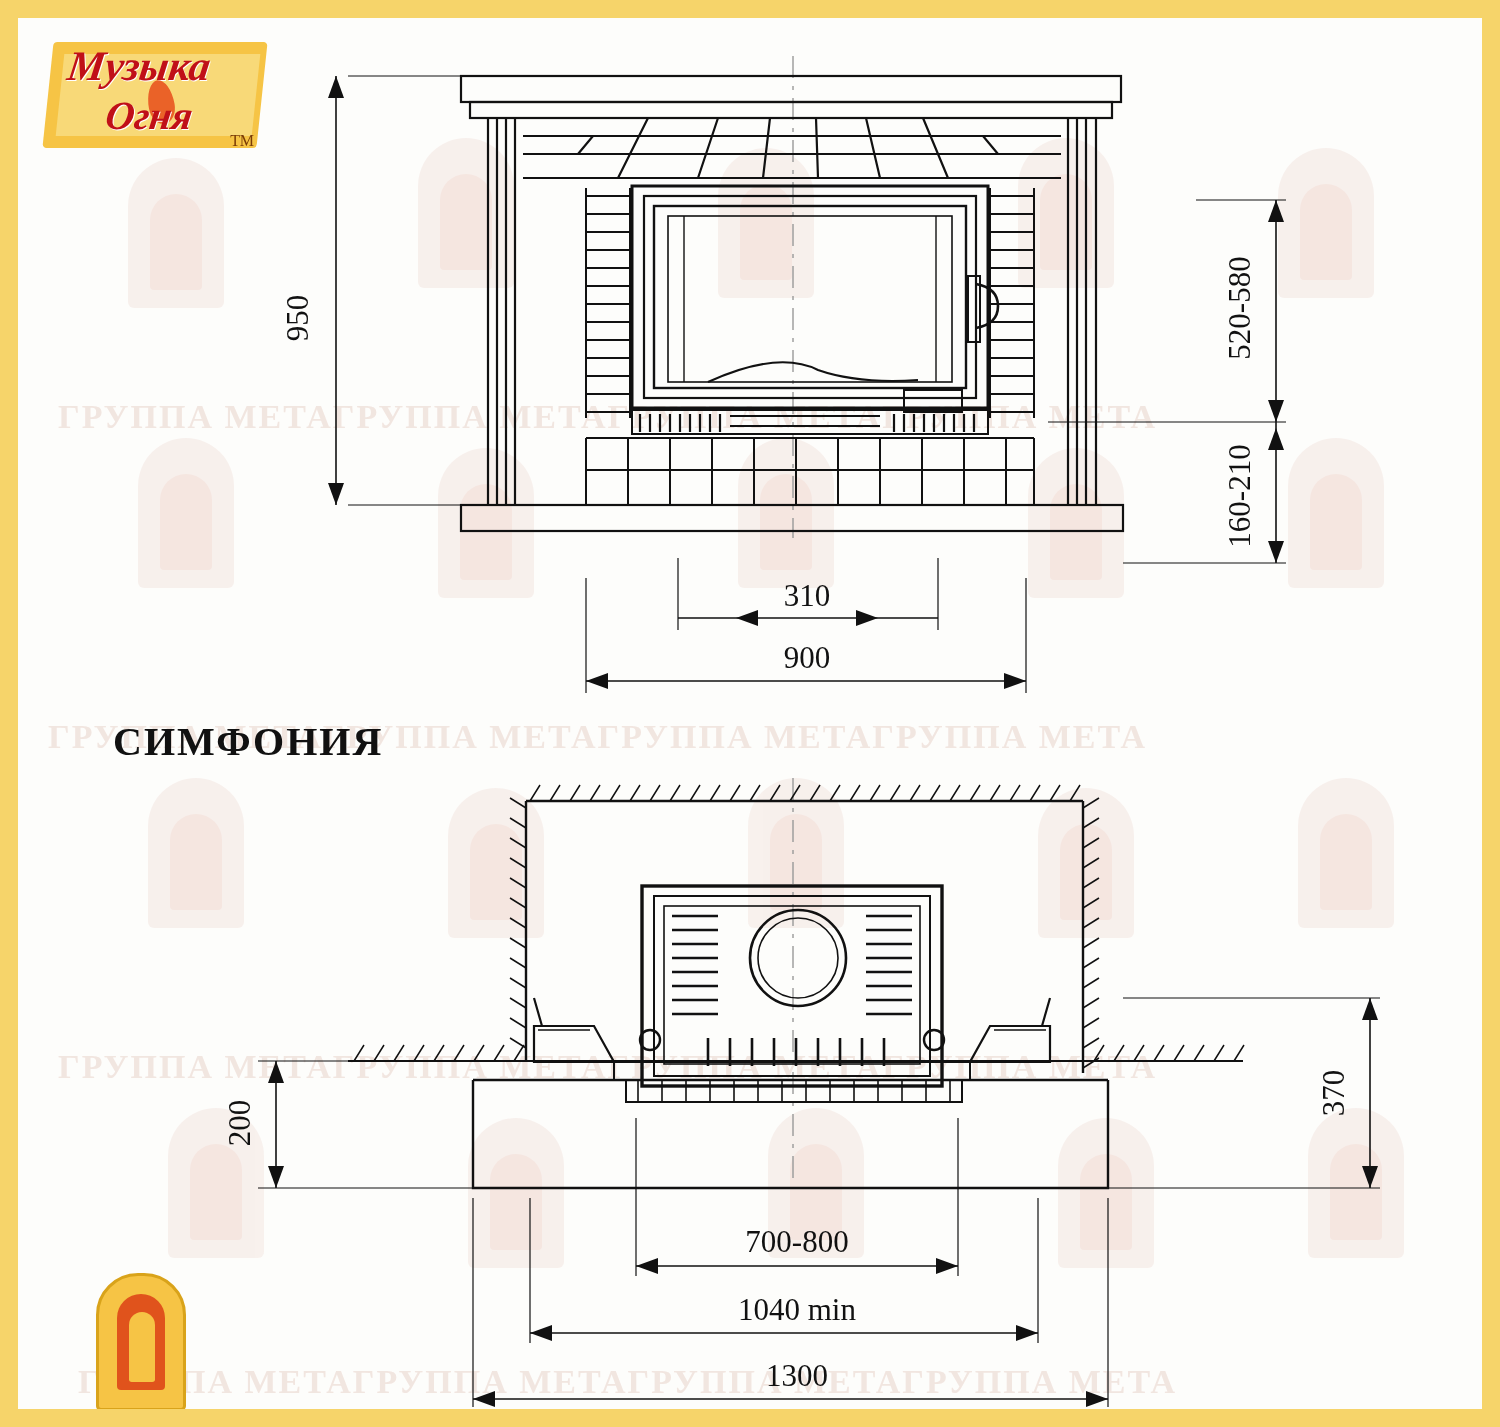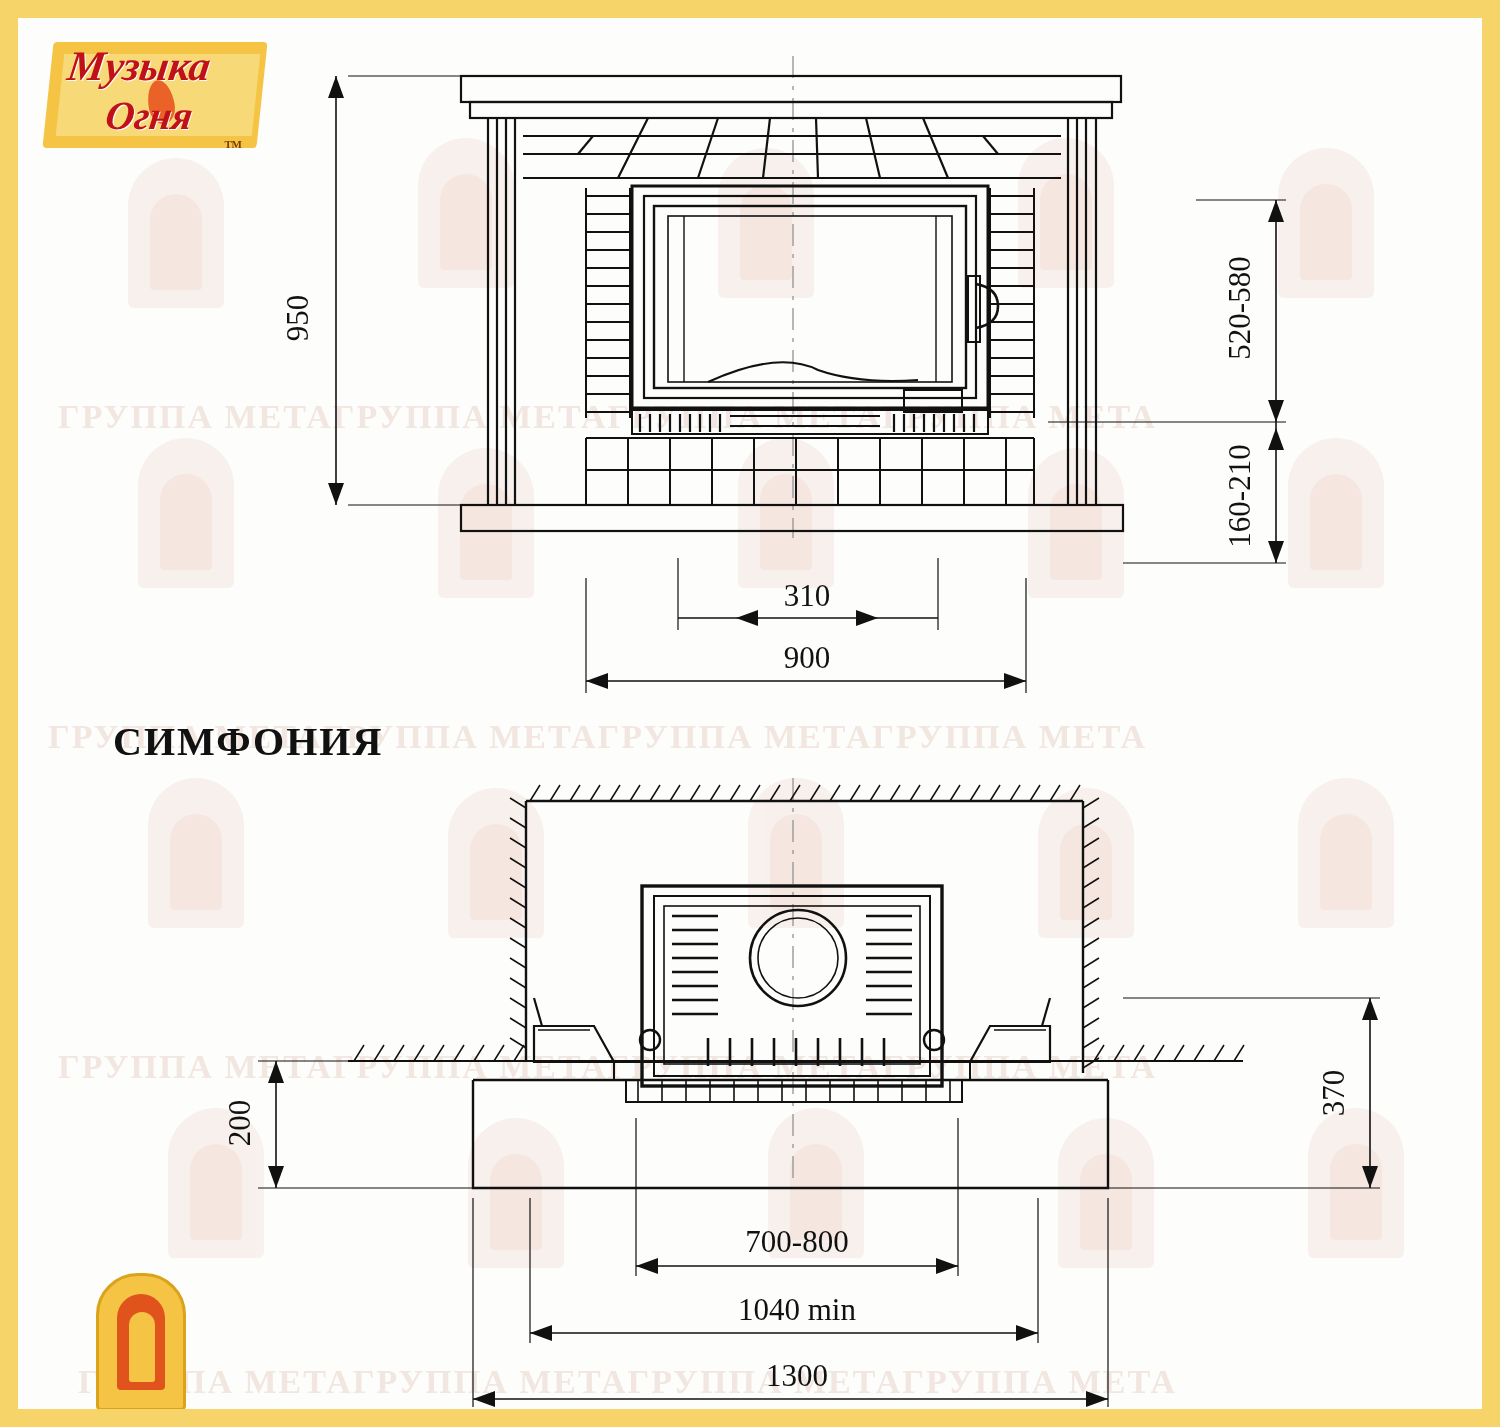--- a/index.html
+++ b/index.html
@@ -20,21 +20,21 @@
   #logo .band{position:absolute;left:8px;top:14px;width:214px;height:106px;background:#f6c445;
               transform:skewX(-6deg);border-radius:4px;}
   #logo .band2{position:absolute;left:20px;top:26px;width:196px;height:82px;background:#f8d978;
               transform:skewX(-6deg);}
   #logo .word1{position:absolute;left:28px;top:14px;font-family:"Liberation Serif",serif;font-style:italic;
               font-weight:bold;font-size:42px;color:#c01018;transform:skewX(-8deg);text-shadow:1px 1px 0 #fff;}
   #logo .word2{position:absolute;left:66px;top:64px;font-family:"Liberation Serif",serif;font-style:italic;
               font-weight:bold;font-size:40px;color:#c01018;transform:skewX(-8deg);text-shadow:1px 1px 0 #fff;}
   #logo .flame{position:absolute;left:108px;top:52px;width:26px;height:44px;background:#e8541f;
               border-radius:50% 50% 50% 50%/60% 60% 40% 40%;transform:rotate(-10deg);opacity:.9;}
-  #logo .tag{position:absolute;right:30px;bottom:18px;font-size:11px;color:#7a3b06;font-weight:bold;}
+  #logo .tag{position:absolute;right:18px;bottom:18px;font-size:16px;color:#7a3b06;font-weight:normal;}
 
   
   #emblem{position:absolute;left:78px;top:1255px;width:84px;height:132px;background:#f6c445;
           border:3px solid #d9a31a;border-radius:42px 42px 5px 5px;overflow:hidden;}
   #emblem .fig{position:absolute;left:18px;top:18px;width:48px;height:96px;background:#e0531c;
           border-radius:24px 24px 4px 4px;}
   #emblem .fig2{position:absolute;left:30px;top:36px;width:26px;height:70px;background:#f6c445;
           border-radius:14px 14px 3px 3px;}
 
   .title{position:absolute;left:95px;top:700px;font-family:"Liberation Serif",serif;font-weight:bold;

